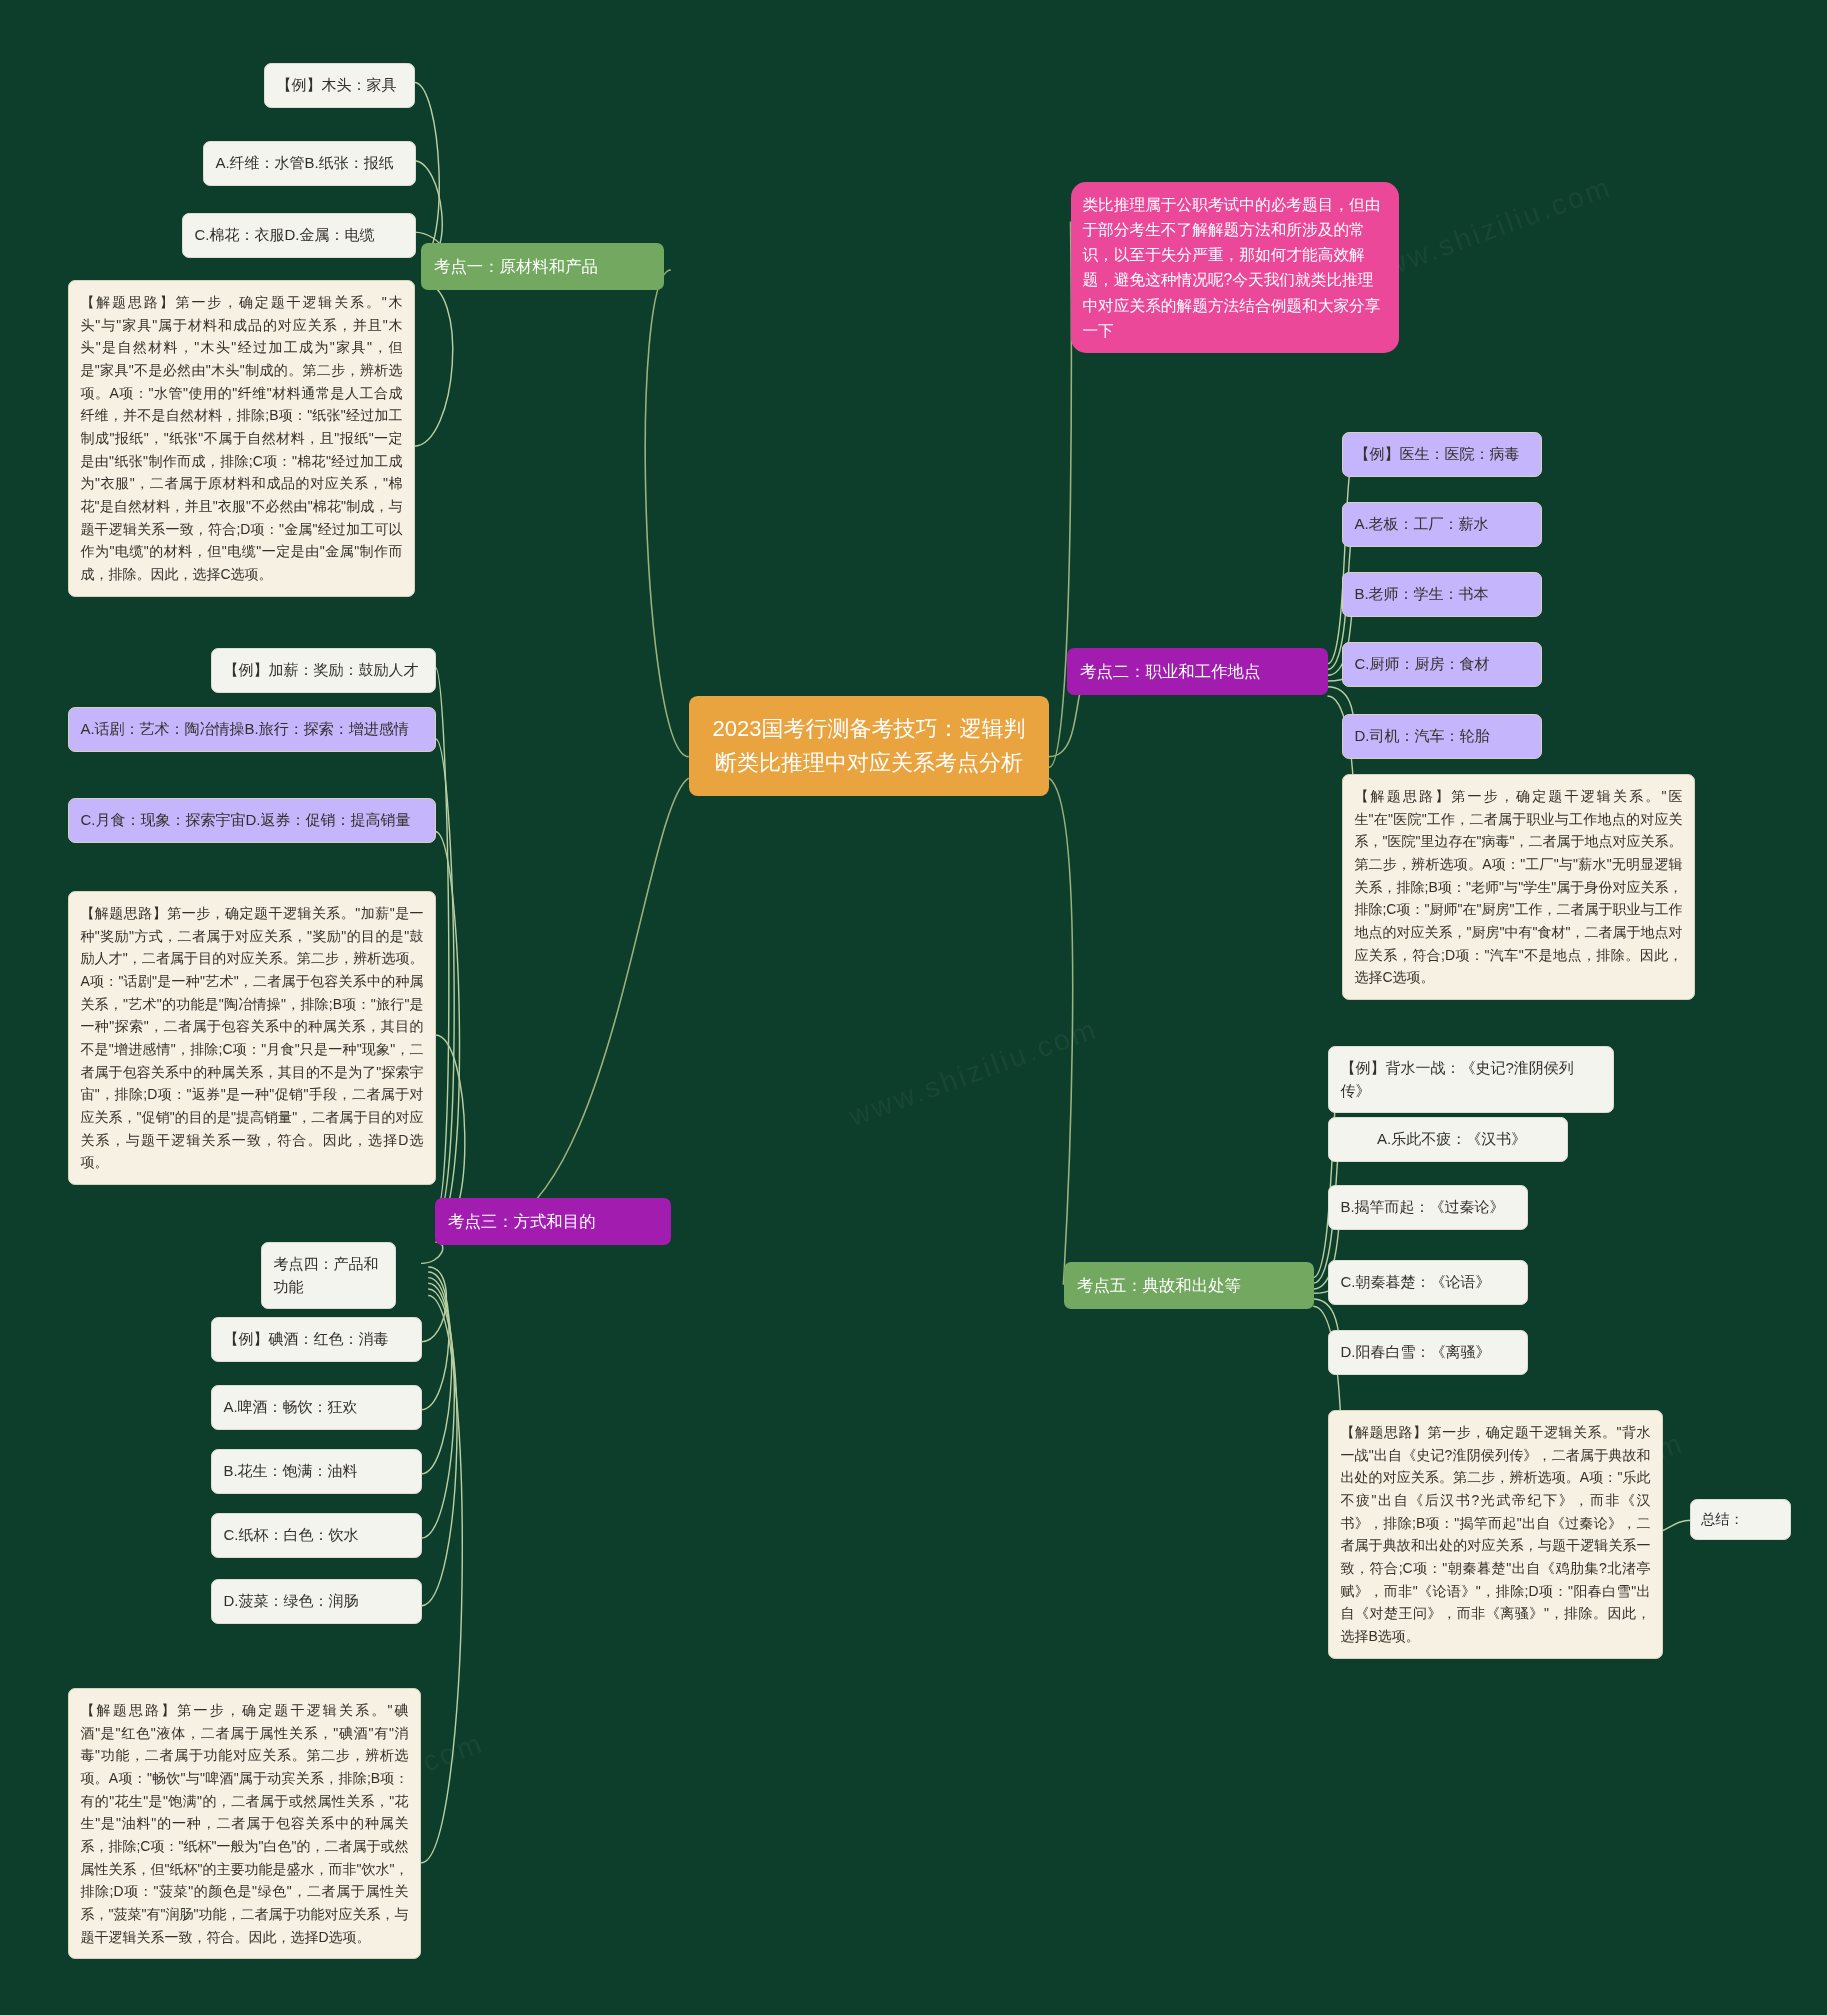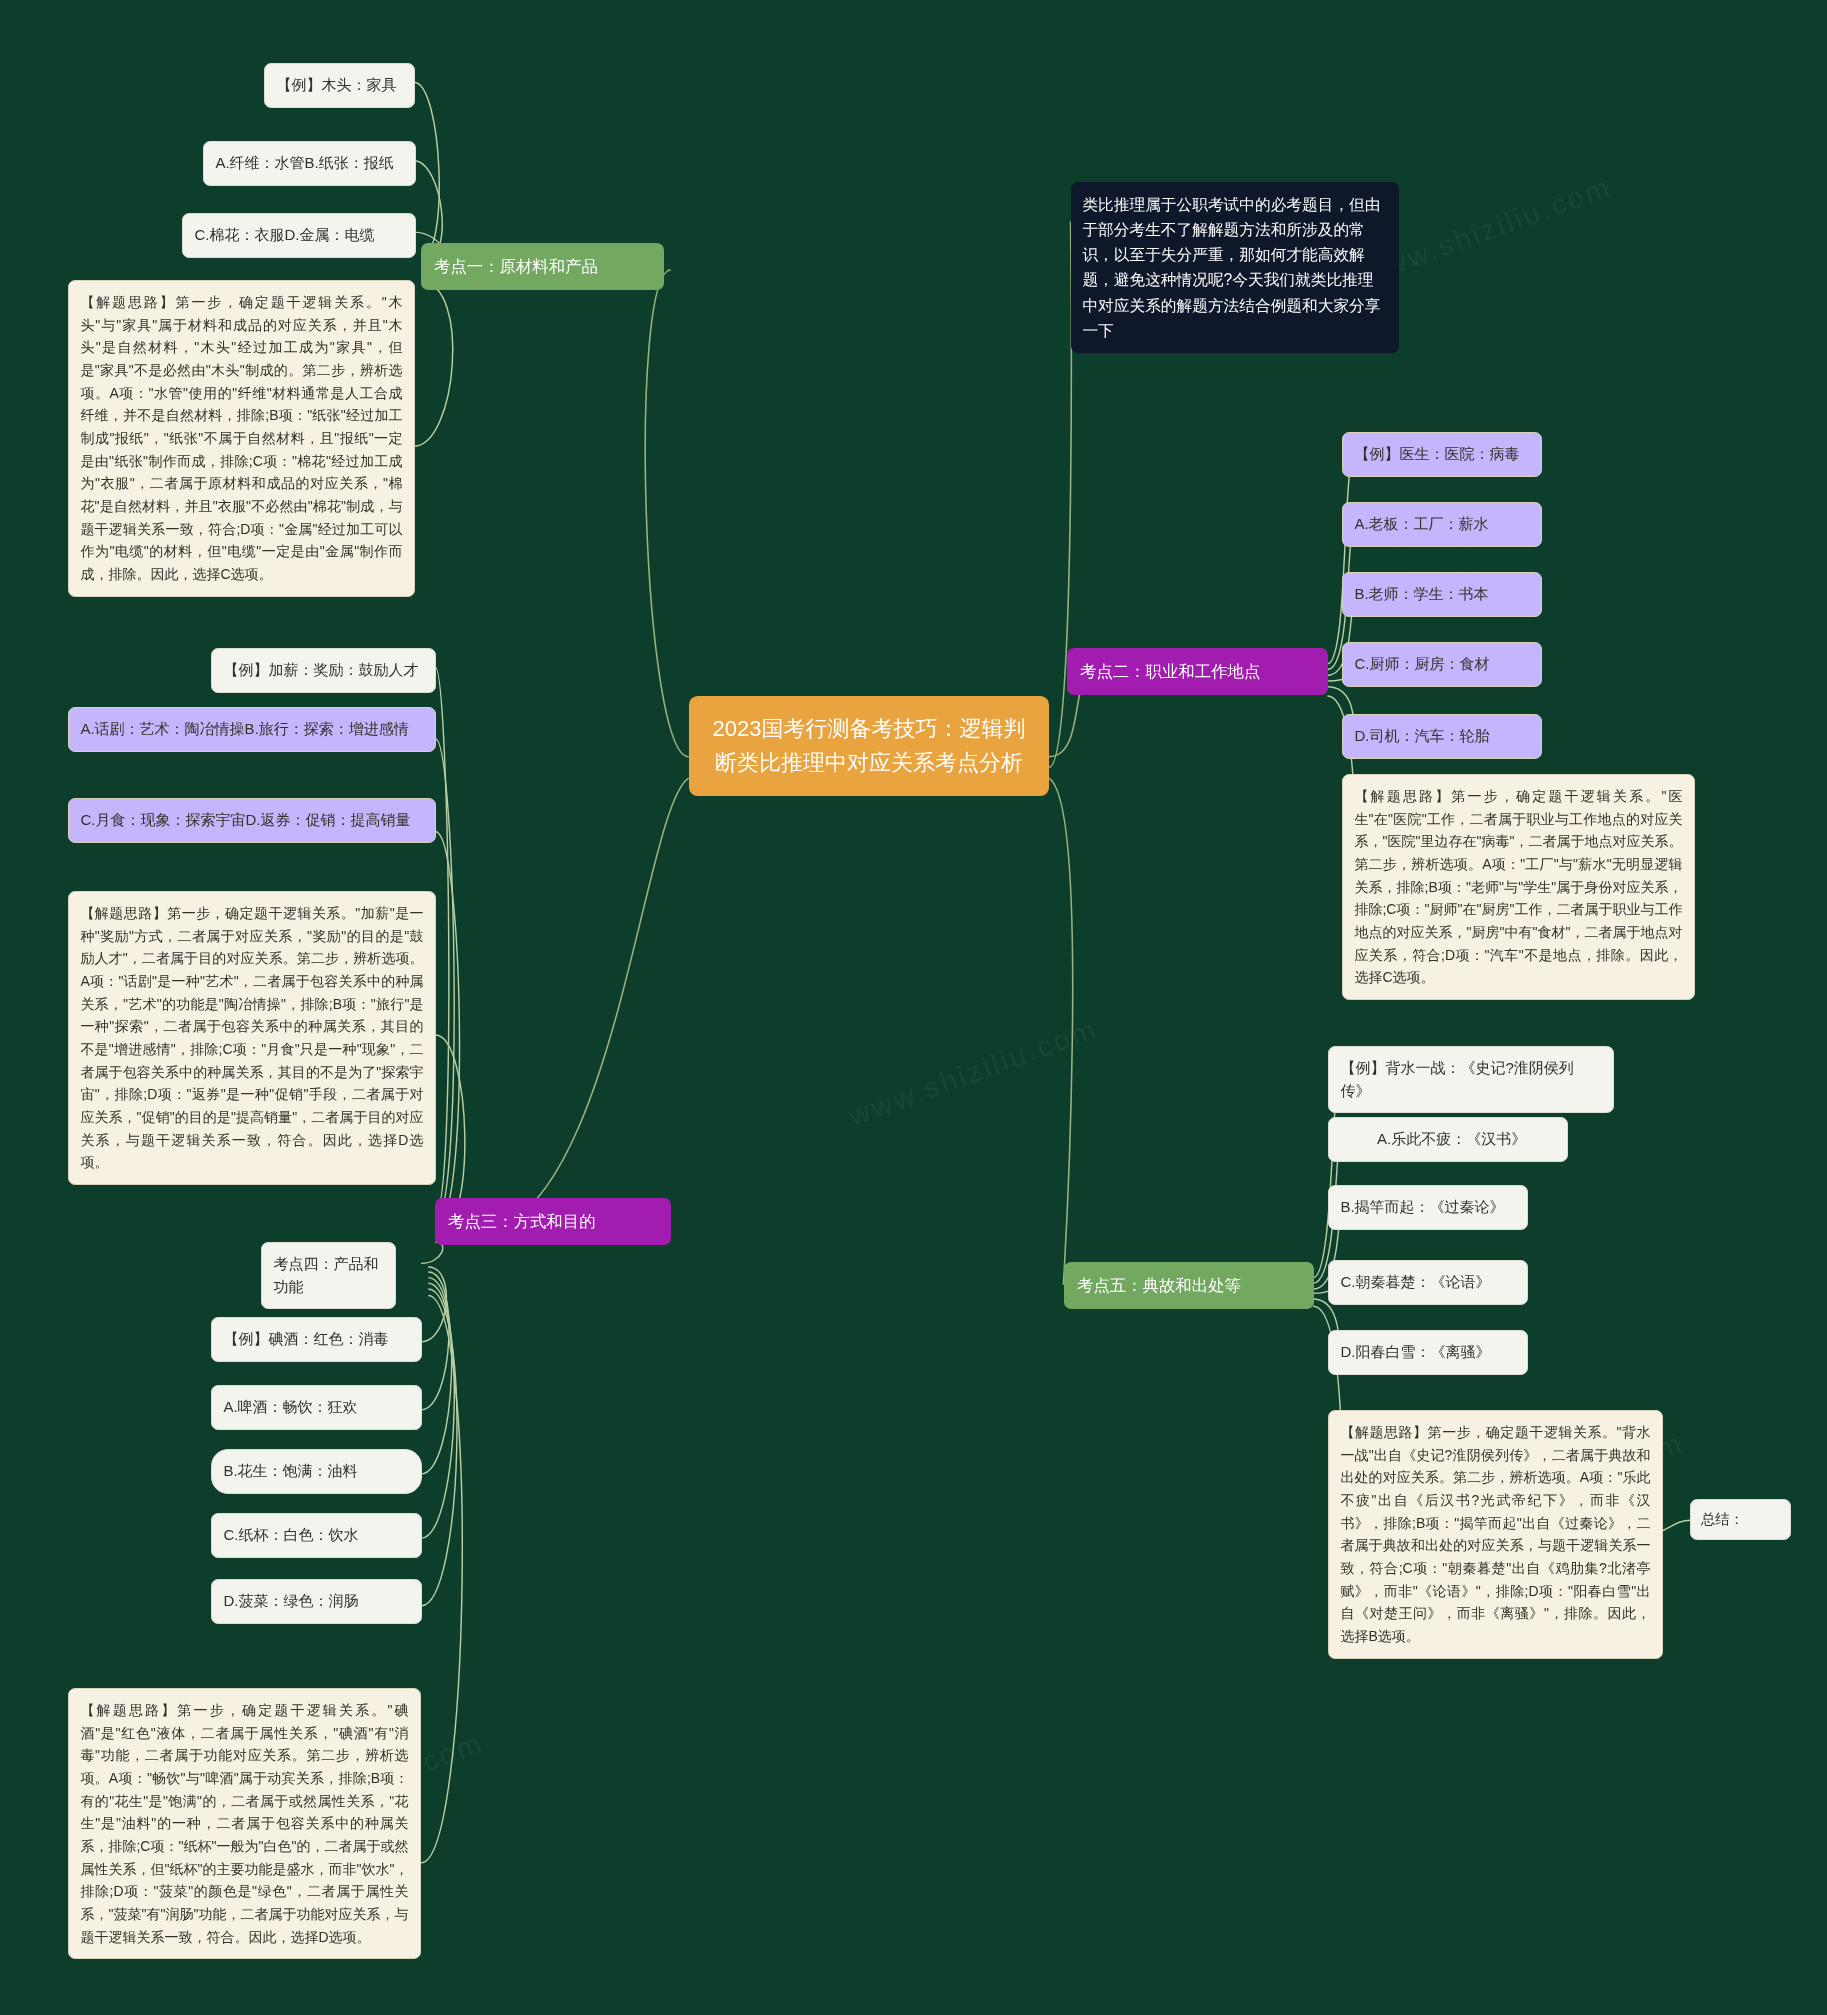--- a/index.html
+++ b/index.html
@@ -30,25 +30,25 @@
     background:#e9a33f;
     color:#ffffff;
     font-size:22px;
     line-height:1.55;
     text-align:center;
     border-radius:8.6px;
     padding:15.7px 17px;
     font-weight:400;
   }
   .topic-green{
-    background:#0f172a;
+    background:#ec4899;
     color:#ffffff;
     font-size:15.7px;
     line-height:1.6;
-    border-radius:7px;
+    border-radius:15px;
   }
   .topic-orange{
     background:#a21caf;
     color:#ffffff;
     font-size:16.4px;
     border-radius:7.1px;
     padding:11.4px 13px;
   }
   .topic-green-small{
     background:#72a85f;
@@ -155,21 +155,21 @@
 
 <div class="node topic-orange" style="left:435px;top:1198px;width:236px;">考点三：方式和目的</div>
 <div class="node leaf-white" style="left:211px;top:648px;width:225px;">【例】加薪：奖励：鼓励人才</div>
 <div class="node leaf-cream" style="left:68px;top:707px;width:368px;">A.话剧：艺术：陶冶情操B.旅行：探索：增进感情</div>
 <div class="node leaf-cream" style="left:68px;top:798px;width:368px;">C.月食：现象：探索宇宙D.返券：促销：提高销量</div>
 <div class="node explain" style="left:68px;top:891px;width:368px;">【解题思路】第一步，确定题干逻辑关系。"加薪"是一种"奖励"方式，二者属于对应关系，"奖励"的目的是"鼓励人才"，二者属于目的对应关系。第二步，辨析选项。A项："话剧"是一种"艺术"，二者属于包容关系中的种属关系，"艺术"的功能是"陶冶情操"，排除;B项："旅行"是一种"探索"，二者属于包容关系中的种属关系，其目的不是"增进感情"，排除;C项："月食"只是一种"现象"，二者属于包容关系中的种属关系，其目的不是为了"探索宇宙"，排除;D项："返券"是一种"促销"手段，二者属于对应关系，"促销"的目的是"提高销量"，二者属于目的对应关系，与题干逻辑关系一致，符合。因此，选择D选项。</div>
 
 <div class="node leaf-white" style="left:261px;top:1242px;width:135px;">考点四：产品和功能</div>
 <div class="node leaf-white" style="left:211px;top:1317px;width:211px;">【例】碘酒：红色：消毒</div>
 <div class="node leaf-white" style="left:211px;top:1385px;width:211px;">A.啤酒：畅饮：狂欢</div>
-<div class="node leaf-white" style="left:211px;top:1449px;width:211px;border-radius:17px;">B.花生：饱满：油料</div>
+<div class="node leaf-white" style="left:211px;top:1449px;width:211px;">B.花生：饱满：油料</div>
 <div class="node leaf-white" style="left:211px;top:1513px;width:211px;">C.纸杯：白色：饮水</div>
 <div class="node leaf-white" style="left:211px;top:1579px;width:211px;">D.菠菜：绿色：润肠</div>
 <div class="node explain" style="left:68px;top:1688px;width:353px;">【解题思路】第一步，确定题干逻辑关系。"碘酒"是"红色"液体，二者属于属性关系，"碘酒"有"消毒"功能，二者属于功能对应关系。第二步，辨析选项。A项："畅饮"与"啤酒"属于动宾关系，排除;B项：有的"花生"是"饱满"的，二者属于或然属性关系，"花生"是"油料"的一种，二者属于包容关系中的种属关系，排除;C项："纸杯"一般为"白色"的，二者属于或然属性关系，但"纸杯"的主要功能是盛水，而非"饮水"，排除;D项："菠菜"的颜色是"绿色"，二者属于属性关系，"菠菜"有"润肠"功能，二者属于功能对应关系，与题干逻辑关系一致，符合。因此，选择D选项。</div>
 
 <div class="node topic-orange" style="left:1067px;top:648px;width:261px;">考点二：职业和工作地点</div>
 <div class="node leaf-cream" style="left:1342px;top:432px;width:200px;">【例】医生：医院：病毒</div>
 <div class="node leaf-cream" style="left:1342px;top:502px;width:200px;">A.老板：工厂：薪水</div>
 <div class="node leaf-cream" style="left:1342px;top:572px;width:200px;">B.老师：学生：书本</div>
 <div class="node leaf-cream" style="left:1342px;top:642px;width:200px;">C.厨师：厨房：食材</div>
 <div class="node leaf-cream" style="left:1342px;top:714px;width:200px;">D.司机：汽车：轮胎</div>

